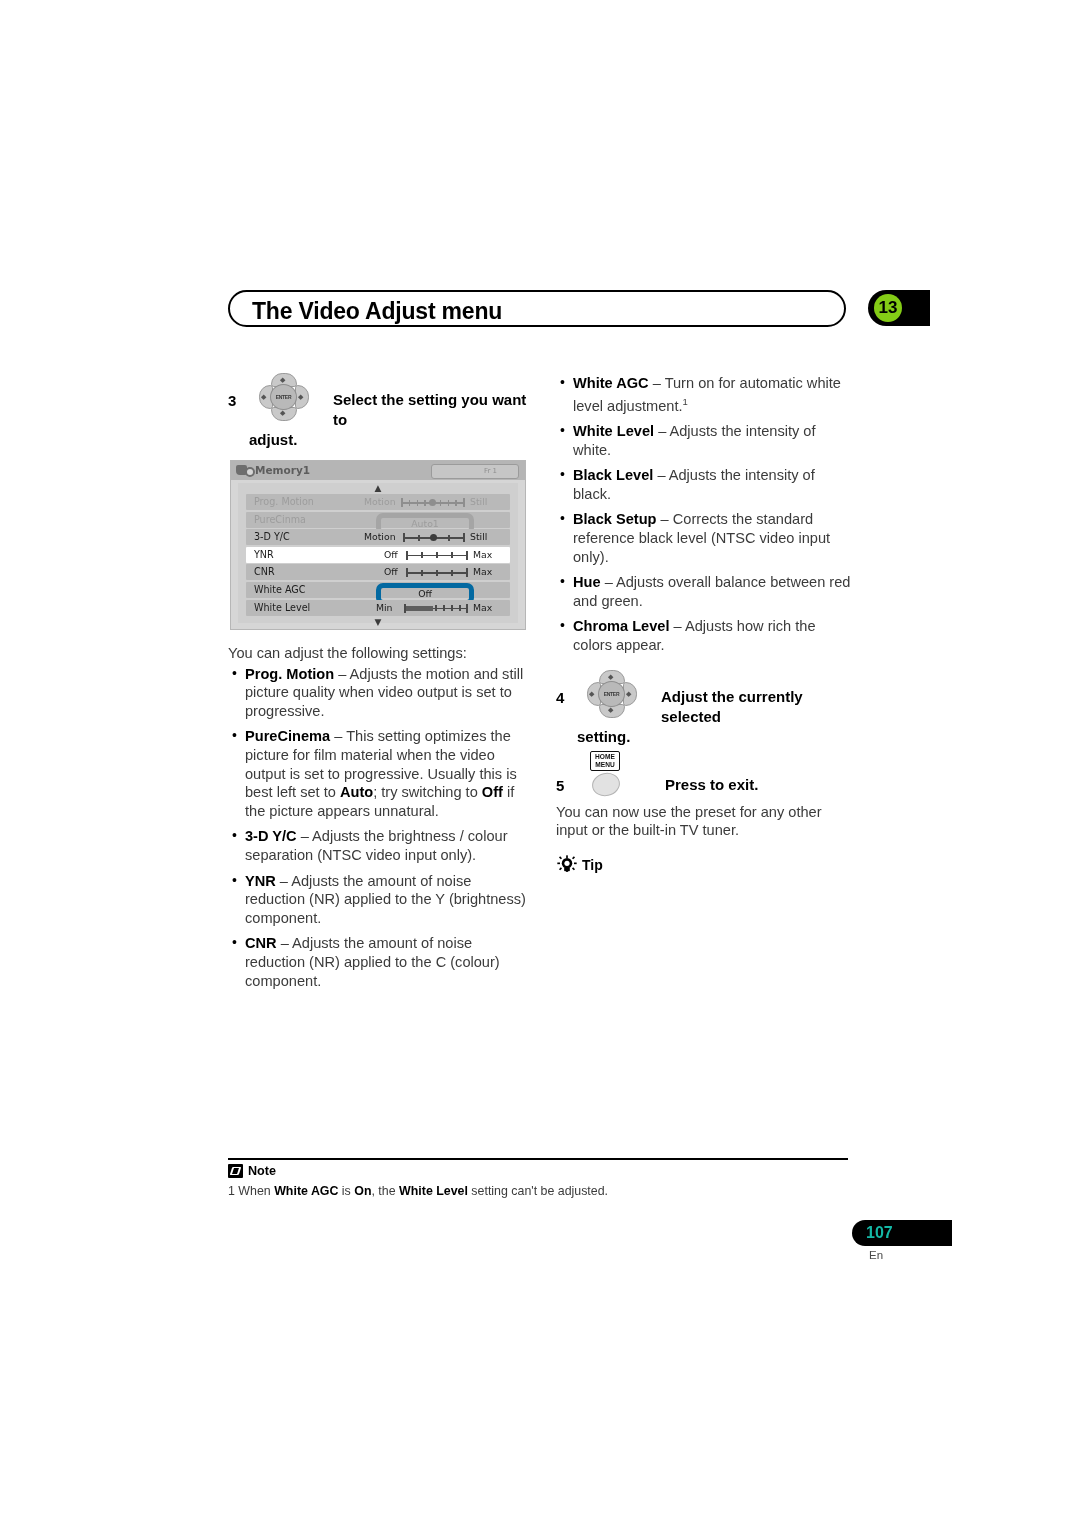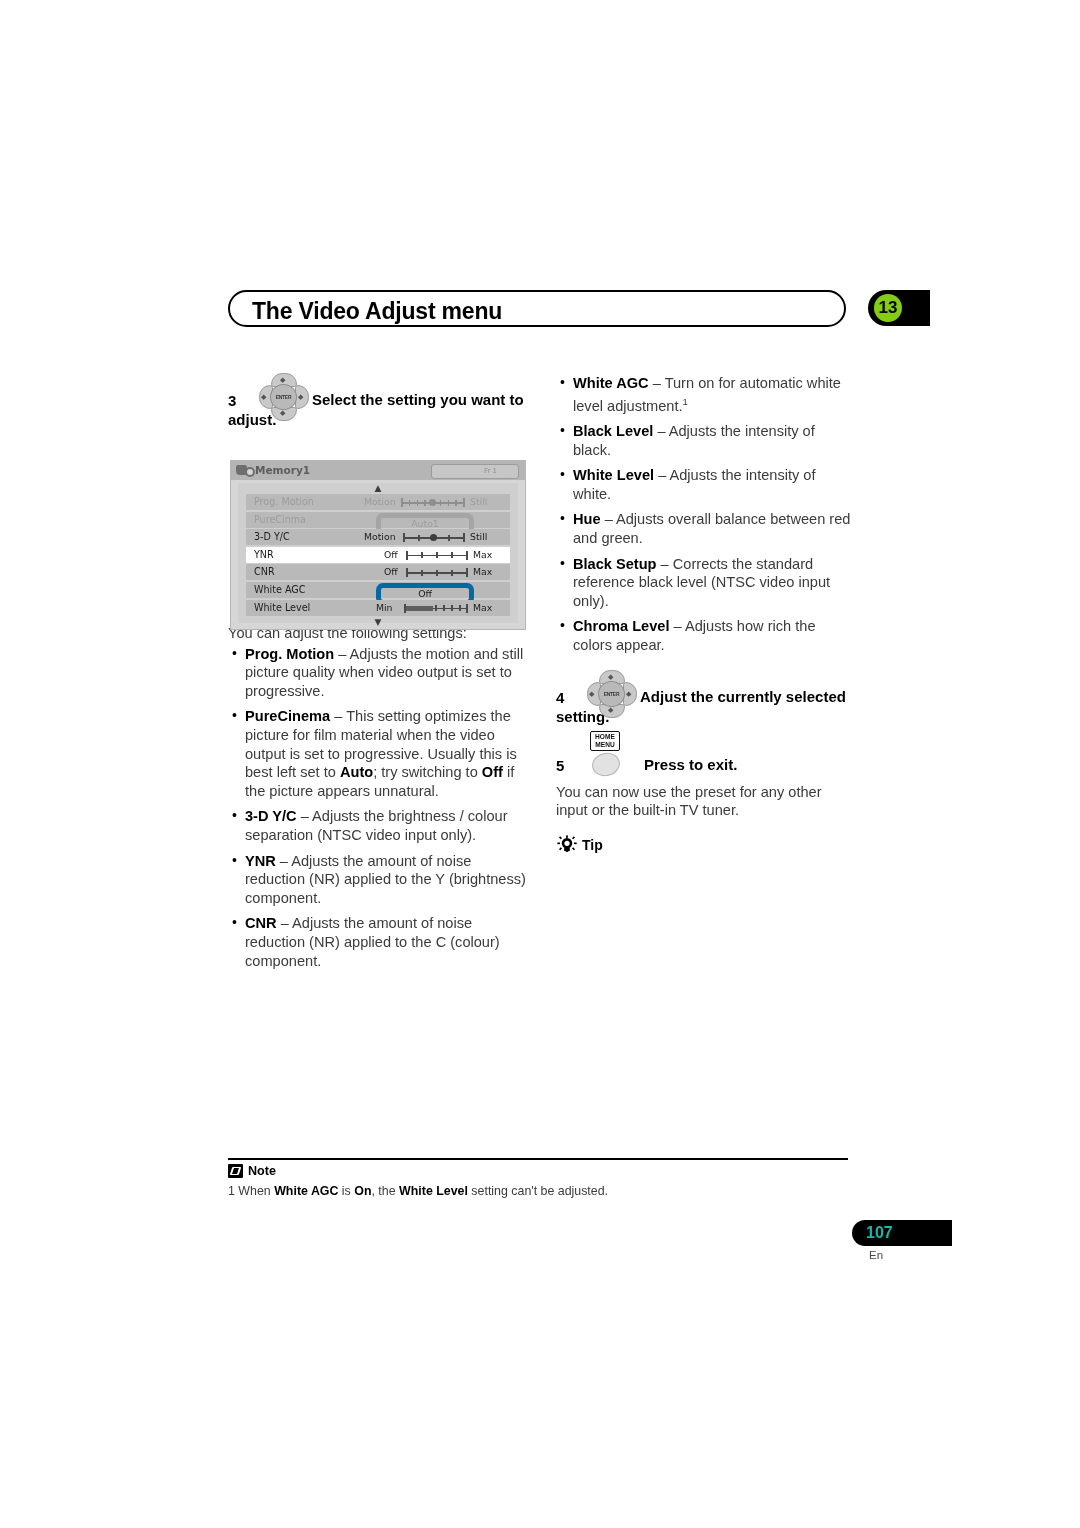--- a/index.html
+++ b/index.html
@@ -54,21 +54,21 @@
   b, .b { font-weight:bold; color:#000; }
   sup { font-size:9.5px; vertical-align:super; }
 
   
   .step { position:relative; min-height:42px; margin-bottom:2px; }
   .step-num{
     position:absolute; left:0; top:20px;
     font-size:15px; font-weight:bold; color:#000;
   }
   .step-text{
-    font-size:15px; font-weight:bold; color:#000; line-height:20px;
+    font-size:15px; font-weight:bold; color:#000; line-height:20px;margin-left:21px;
   }
   .step-inline-first{ display:block; padding-left:84px; padding-top:18px; }
   .step-inline-rest { display:block; padding-left:0px; }
 
   
   .pad { position:absolute; left:30px; top:0px; width:50px; height:48px; }
   .pad .seg{ position:absolute; background:#c9c9c9; border:1px solid #9a9a9a; }
   .pad .up   { left:13px; top:1px;  width:24px; height:12px; border-radius:12px 12px 3px 3px; }
   .pad .down { left:13px; top:35px; width:24px; height:12px; border-radius:3px 3px 12px 12px; }
   .pad .lft  { left:1px;  top:13px; width:12px; height:22px; border-radius:12px 3px 3px 12px; }
@@ -367,30 +367,30 @@
     </ul>
   </div>
 
   <div class="col-right">
 
     <ul class="bullets">
       <li>
         <b>White AGC</b><span> – Turn on for automatic white level adjustment.</span><sup>1</sup>
       </li>
       <li>
+        <b>White Level</b><span> – Adjusts the intensity of white.</span>
+      </li>
+      <li>
         <b>Black Level</b><span> – Adjusts the intensity of black.</span>
       </li>
       <li>
-        <b>White Level</b><span> – Adjusts the intensity of white.</span>
+        <b>Black Setup</b><span> – Corrects the standard reference black level (NTSC video input only).</span>
       </li>
       <li>
         <b>Hue</b><span> – Adjusts overall balance between red and green.</span>
-      </li>
-      <li>
-        <b>Black Setup</b><span> – Corrects the standard reference black level (NTSC video input only).</span>
       </li>
       <li>
         <b>Chroma Level</b><span> – Adjusts how rich the colors appear.</span>
       </li>
     </ul>
 
     <div class="step" style="margin-top:14px; min-height:50px">
       <div class="step-num">4</div>
       <div class="pad">
         <div class="seg up"></div>

